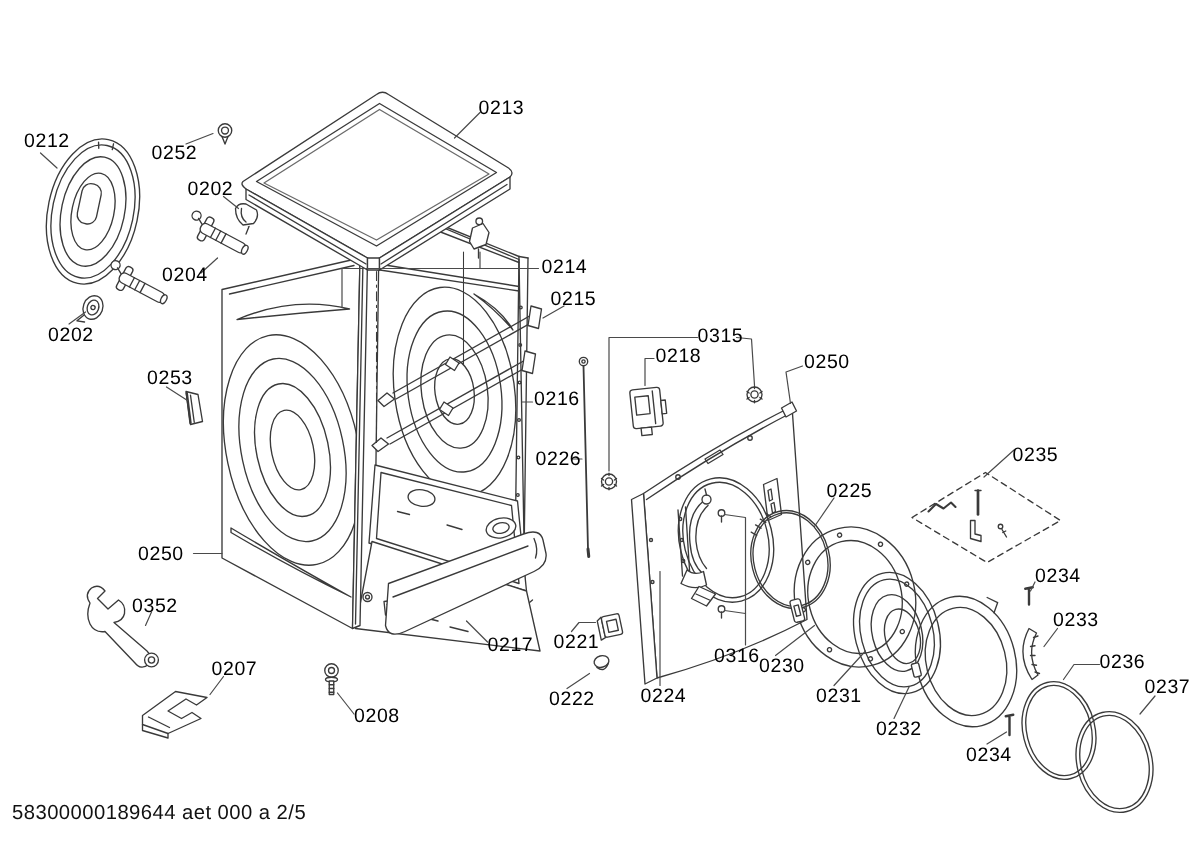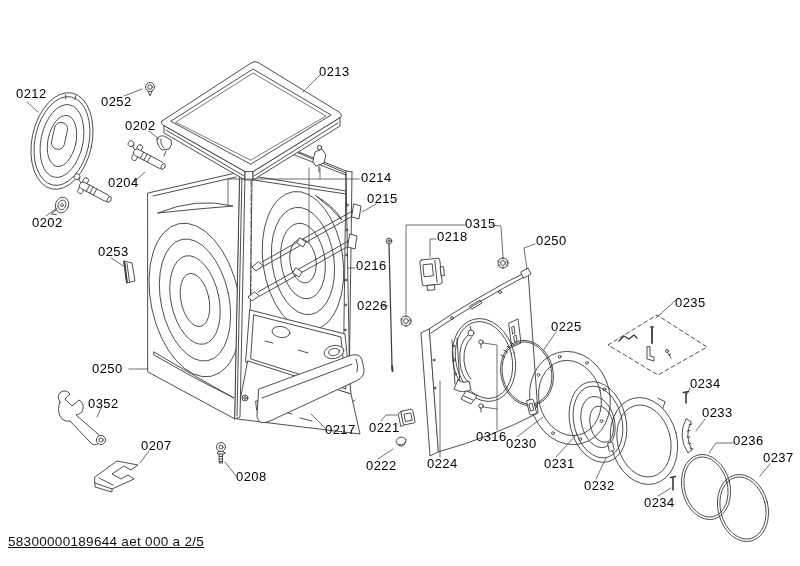--- a/index.html
+++ b/index.html
@@ -1,20 +1,20 @@
 <!DOCTYPE html>
 <html><head>
 <meta charset="utf-8">
 <style>
   html,body{margin:0;padding:0;background:#fff;}
   #page{position:relative;width:800px;height:566px;background:#fff;overflow:hidden;
         font-family:"Liberation Sans",sans-serif;}
   #art{position:absolute;left:0;top:0;}
   .lbl{position:absolute;font-size:13px;line-height:13px;color:#000;letter-spacing:.4px;white-space:nowrap;}
-  .footer{position:absolute;left:8px;top:534px;font-size:13.5px;color:#111;letter-spacing:.3px;text-decoration:underline;}
+  .footer{position:absolute;left:8px;top:534px;font-size:13.5px;color:#111;letter-spacing:.3px;}
   svg *{vector-effect:non-scaling-stroke;}
 </style>
 </head>
 <body>
 
 <div id="page">
 
 <svg id="art" width="800" height="566" viewBox="0 0 800 566" fill="none" stroke="#3a3a3a" stroke-width="0.9" stroke-linecap="round" stroke-linejoin="round">
 
   <defs>

